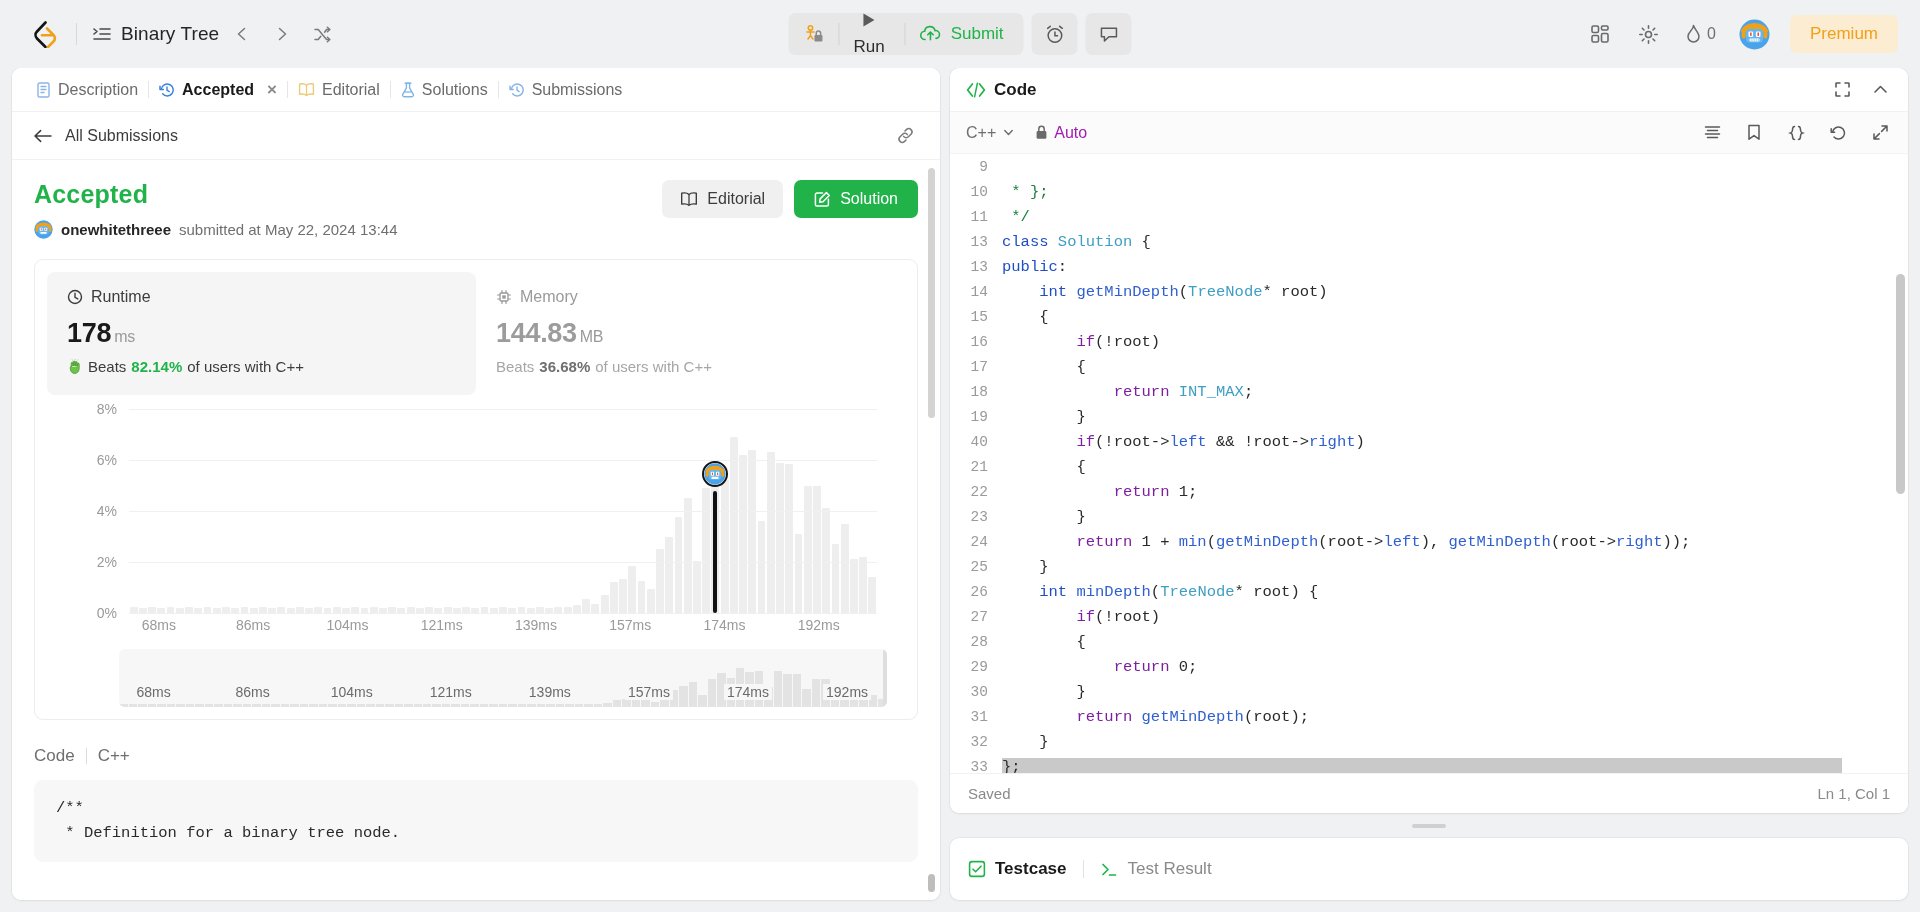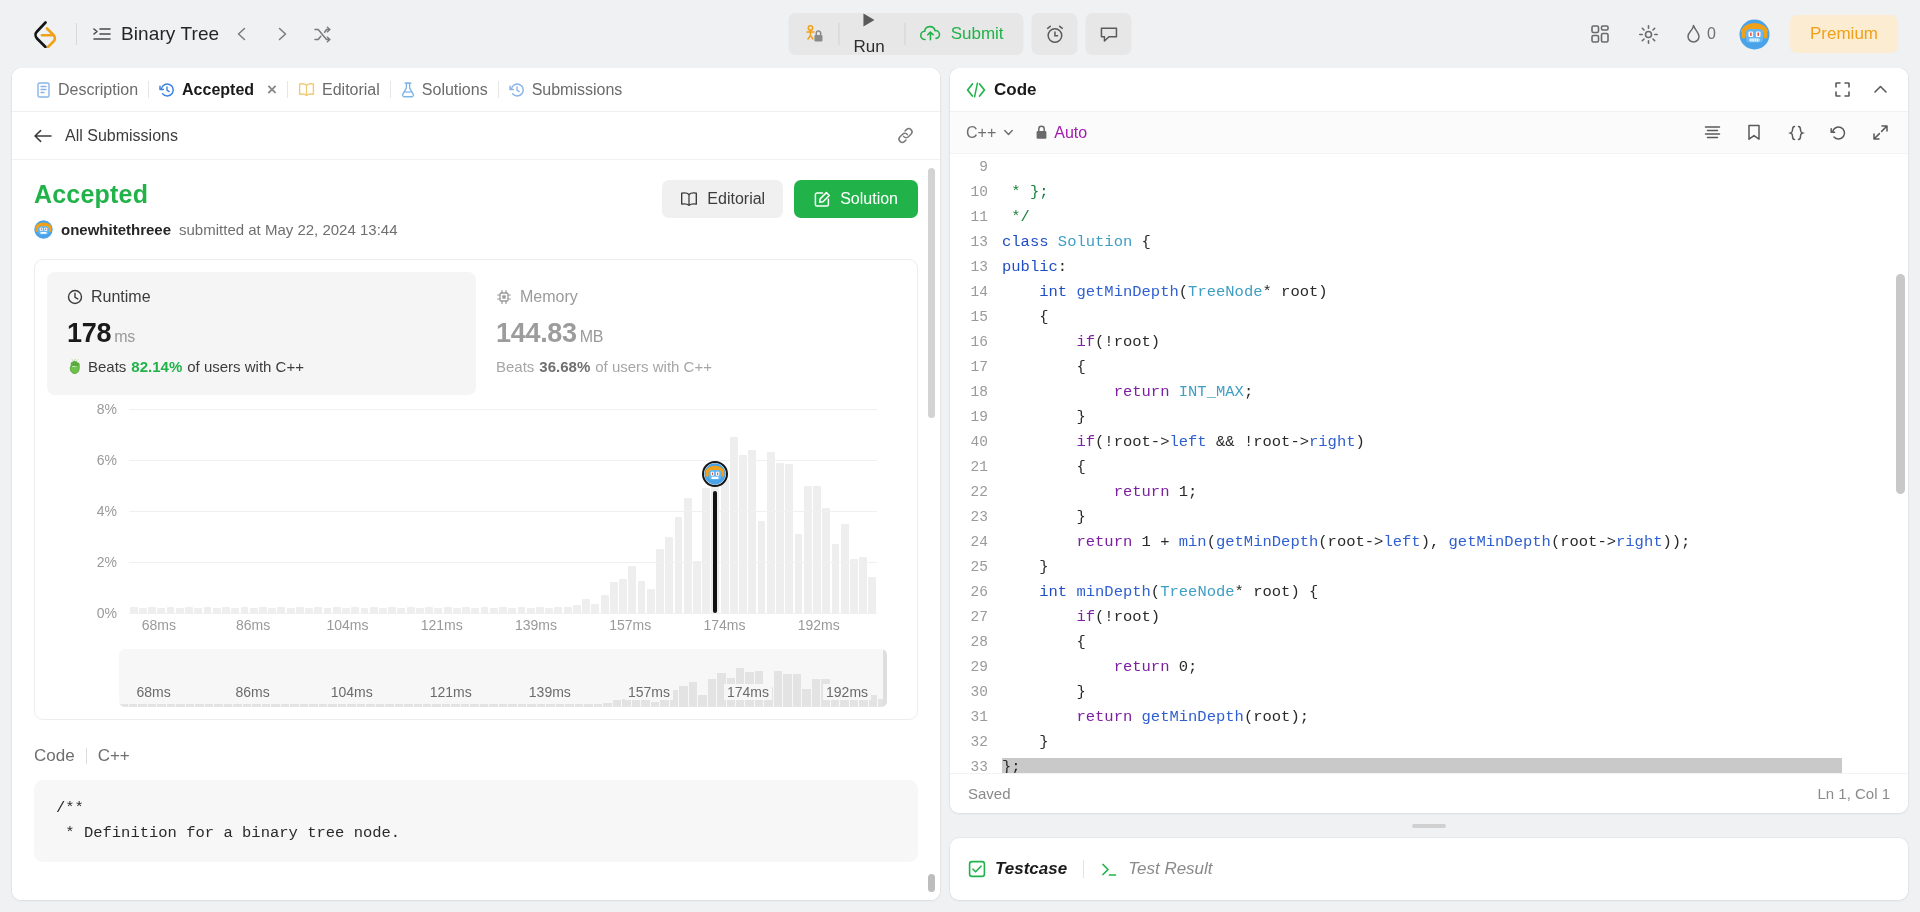--- a/index.html
+++ b/index.html
@@ -221,21 +221,21 @@
   #codestatus {
     height: 40px; display: flex; align-items: center; padding: 0 18px;
     border-top: 1px solid #f2f2f2; font-size: 15px; color: #8a8a8a;
     background:#fff; border-radius: 0 0 9px 9px;
   }
   .status-right { margin-left: auto; }
 
   .grabber { height: 9px; display: flex; align-items: center; justify-content: center; cursor: row-resize; }
   .grabber i { display:block; width: 34px; height: 4px; background: #d0d0d0; border-radius: 2px; }
 
-  #testpanel { height: 62px; display: flex; align-items: center; padding: 0 18px; font-style: italic; }
+  #testpanel { height: 62px; display: flex; align-items: center; padding: 0 18px; }
   .tp-tab { display: flex; align-items: center; gap: 9px; font-size: 17px; cursor: pointer; }
   .tp-tab.active { color: #1a1a1a; font-weight: 600; }
   .tp-tab.idle { color: #8a8a8a; }
   .tp-div { width: 1px; height: 18px; background: #e2e2e2; margin: 0 16px; }
 
   svg { display: block; }
 </style>
 </head>
 <body>
 

